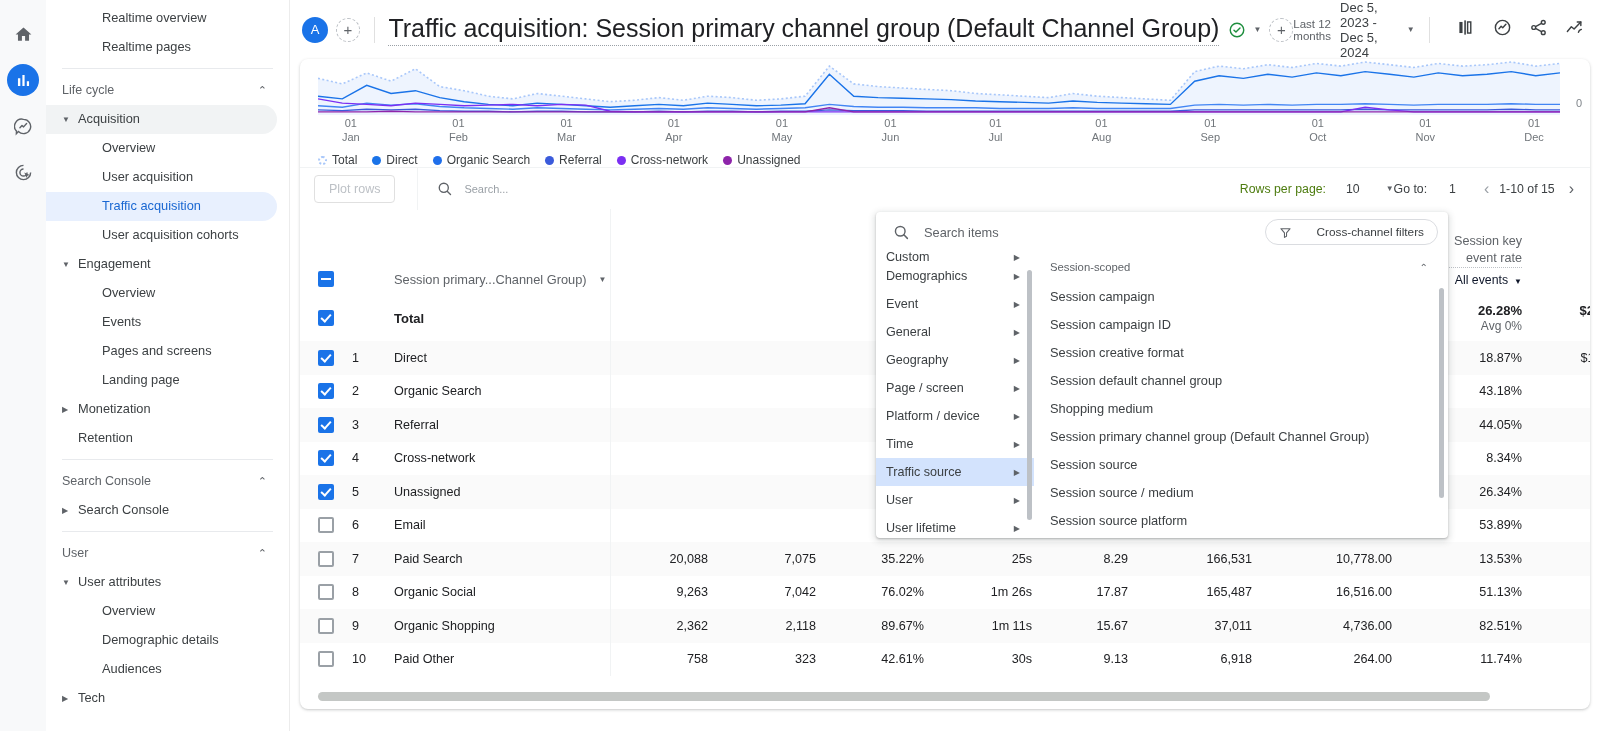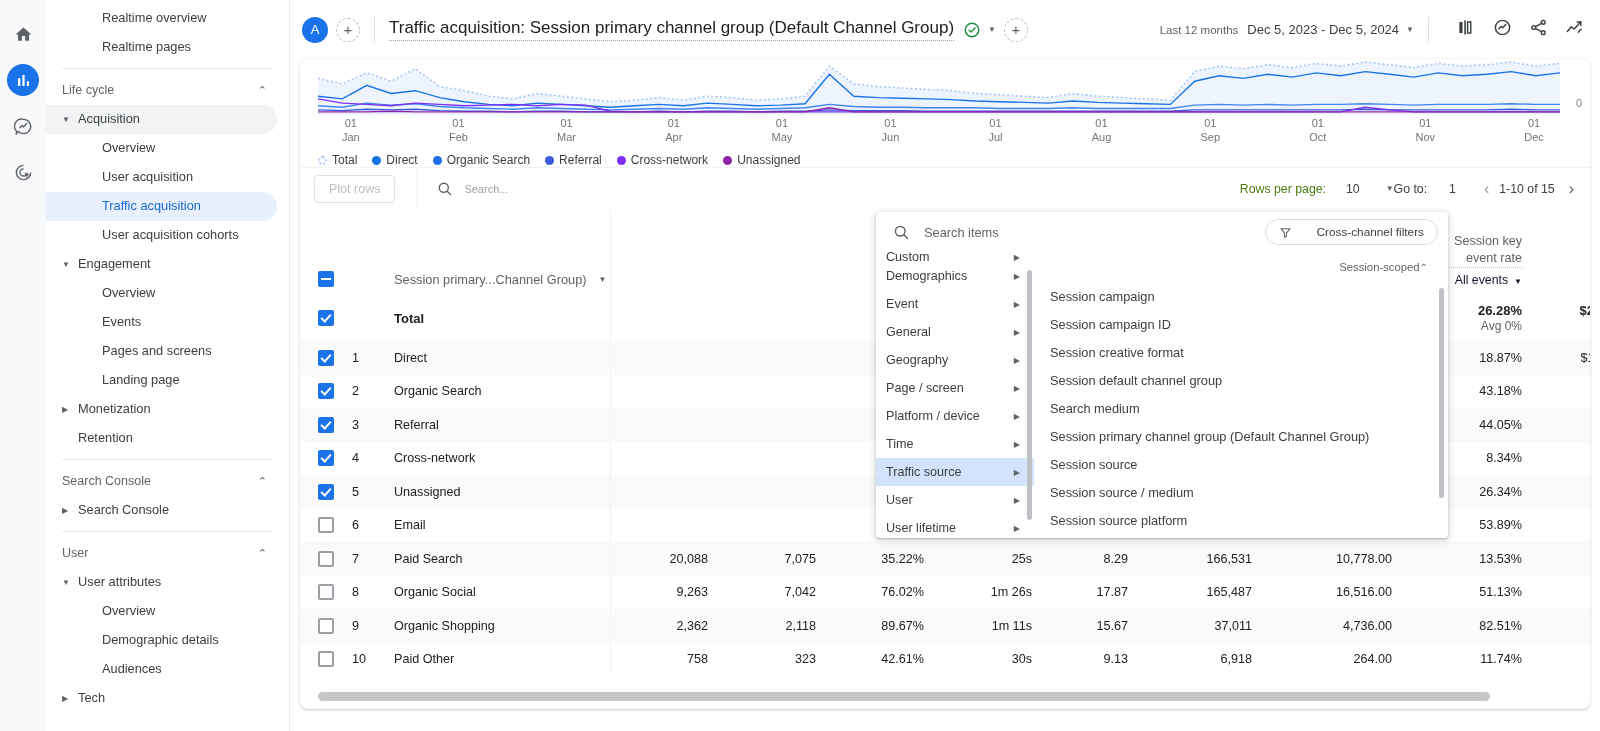--- a/index.html
+++ b/index.html
@@ -64,21 +64,21 @@
     justify-content: center; font-weight: 500; flex: 0 0 26px;
   }
   .plus-circle {
     width: 24px; height: 24px; border-radius: 50%;
     border: 1px dashed #bdc1c6; color: #5f6368;
     display: flex; align-items: center; justify-content: center;
     font-size: 15px; margin-left: 8px; cursor: pointer; flex: 0 0 24px;
   }
   .vsep { width: 1px; height: 26px; background: #e0e0e0; margin: 0 14px; }
   .page-title {
-    font-size: 17px; color: #202124; white-space: nowrap;
+    font-size: 25px; color: #202124; white-space: nowrap;
     border-bottom: 1px dotted #9aa0a6; padding-bottom: 2px; cursor: pointer;
   }
   .verified {
     width: 18px; height: 18px; margin-left: 9px; flex: 0 0 18px;
   }
   .topbar-caret { font-size: 8px; color: #5f6368; margin-left: 7px; cursor: pointer; }
   .spacer { flex: 1; }
   .date-label { font-size: 11.5px; color: #5f6368; margin-right: 9px; }
   .date-range { font-size: 13px; color: #3c4043; cursor: pointer; }
   .topbar-icons { display: flex; align-items: center; gap: 17px; margin-left: 14px; }
@@ -217,21 +217,21 @@
   }
   .cat.active { background: #d3e3fd; }
   .cat .arr { font-size: 8px; color: #5f6368; }
   .cat.clipped { height: 10px; overflow: hidden; color: #3c4043; }
   .cats-scroll {
     position: absolute; right: 2px; top: 18px; width: 5px; height: 250px;
     background: #bdc1c6; border-radius: 3px;
   }
   .dd-items { flex: 1; overflow: hidden; position: relative; padding-left: 16px; }
   .scope-row {
-    display: flex; align-items: center; justify-content: flex-end;
+    display: flex; align-items: center; justify-content: space-between;
     padding: 9px 20px 9px 0; font-size: 11.3px; color: #5f6368;
   }
   .scope-row .chev { font-size: 10px; color: #5f6368; cursor: pointer; }
   .dd-item {
     height: 28px; display: flex; align-items: center;
     font-size: 12.8px; color: #3c4043; cursor: pointer;
   }
   .items-scroll {
     position: absolute; right: 4px; top: 36px; width: 5px; height: 210px;
     background: #bdc1c6; border-radius: 3px;
@@ -820,21 +820,21 @@
         <div class="dd-items">
           <div class="scope-row">
             <span>Session-scoped</span>
             <span class="chev">⌃</span>
           </div>
           <div id="dd-items-list">
               <div class="dd-item">Session campaign</div>
               <div class="dd-item">Session campaign ID</div>
               <div class="dd-item">Session creative format</div>
               <div class="dd-item">Session default channel group</div>
-              <div class="dd-item">Search medium</div>
+              <div class="dd-item">Shopping medium</div>
               <div class="dd-item">Session primary channel group (Default Channel Group)</div>
               <div class="dd-item">Session source</div>
               <div class="dd-item">Session source / medium</div>
               <div class="dd-item">Session source platform</div>
             </div>
           <div class="items-scroll"></div>
         </div>
       </div>
     </div>
 

